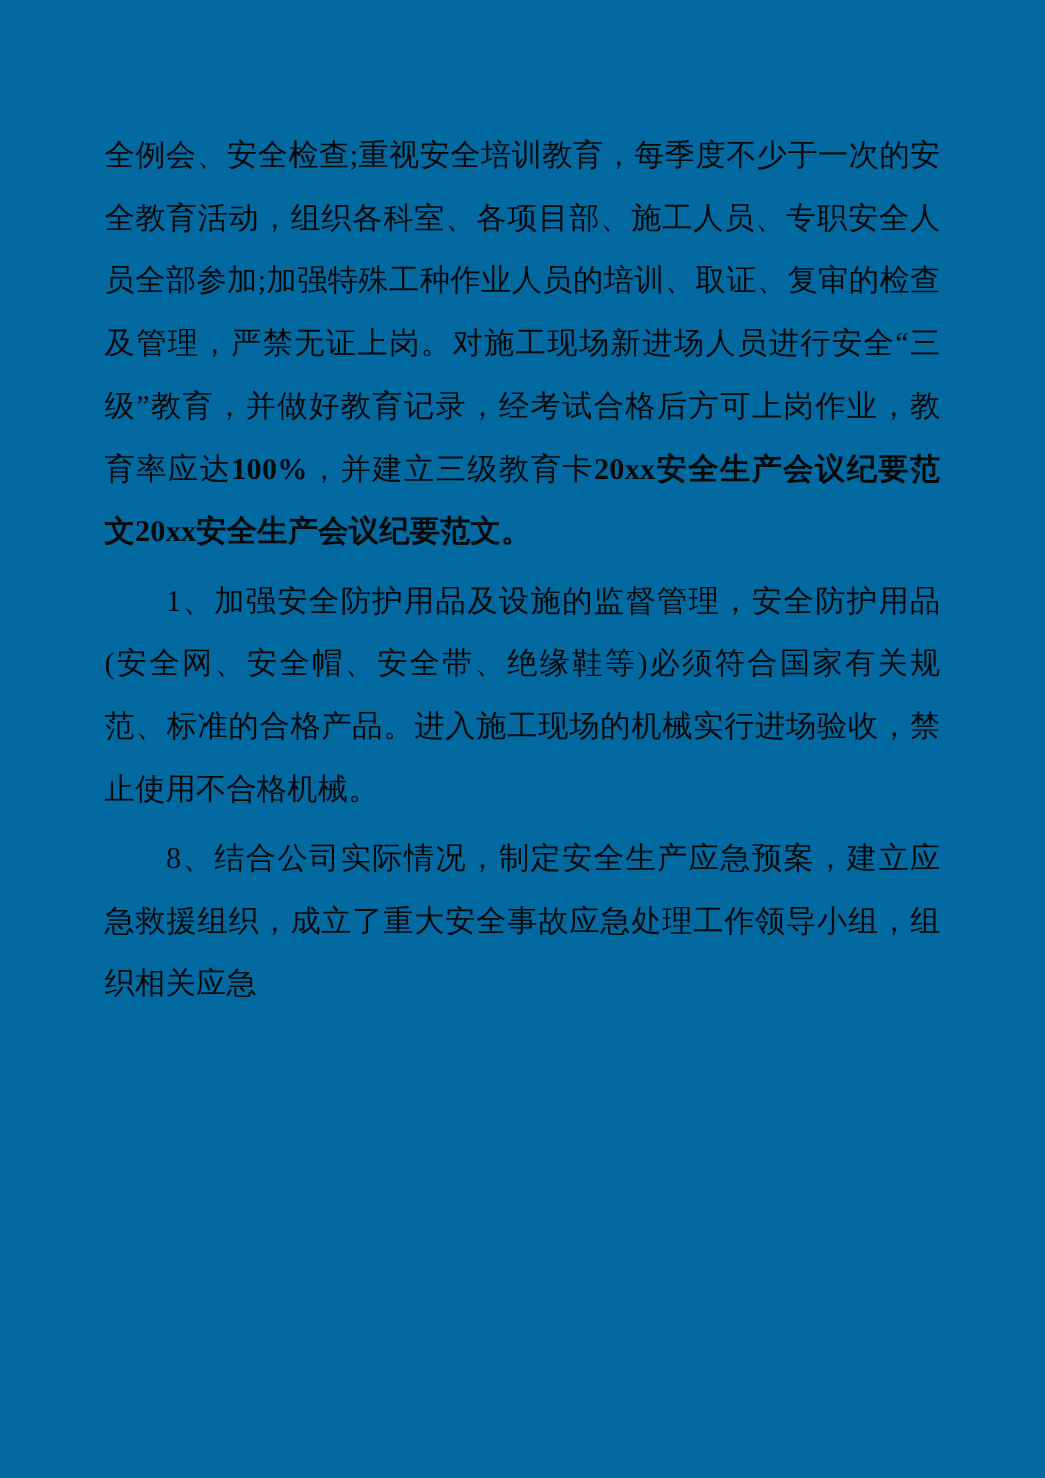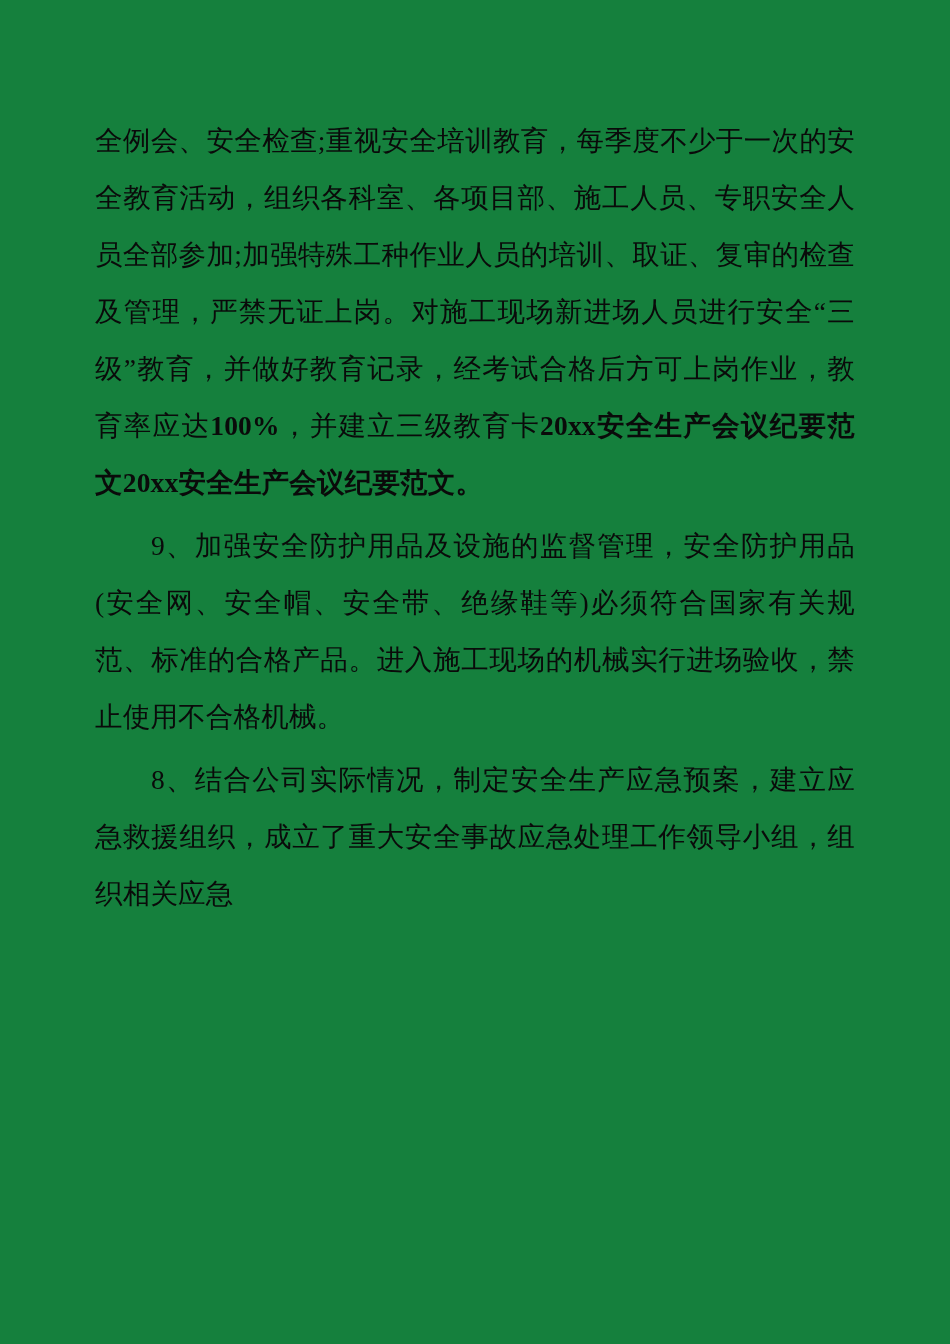--- a/index.html
+++ b/index.html
@@ -12,21 +12,21 @@
     height: 1344px;
     font-family: "Liberation Serif", "DejaVu Serif", serif;
     color: #000000;
     overflow: hidden;
   }
   .page {
     width: 950px;
     height: 1344px;
     box-sizing: border-box;
     padding: 112px 95px 60px 95px;
-    background: #15803d;
+    background: #0369a1;
     position: relative;
   }
   .doc-body {
     font-size: 27.5px;
     line-height: 57px;
     text-align: justify;
     text-justify: inter-ideograph;
     letter-spacing: 0.2px;
     color: #0a0a0a;
   }
@@ -43,16 +43,16 @@
   .bold {
     font-weight: bold;
   }
 </style>
 </head>
 <body>
 
 <div class="page">
   <div class="doc-body" id="doc-body">
       <p class="para"><span>全例会、安全检查;重视安全培训教育，每季度不少于一次的安全教育活动，组织各科室、各项目部、施工人员、专职安全人员全部参加;加强特殊工种作业人员的培训、取证、复审的检查及管理，严禁无证上岗。对施工现场新进场人员进行安全“三级”教育，并做好教育记录，经考试合格后方可上岗作业，教育率应达</span><span class="bold">100%</span><span>，并建立三级教育卡</span><span class="bold">20xx</span><span class="bold">安全生产会议纪要范文</span><span class="bold">20xx</span><span class="bold">安全生产会议纪要范文。</span></p>
-      <p class="para indent"><span>9、加强安全防护用品及设施的监督管理，安全防护用品(安全网、安全帽、安全带、绝缘鞋等)必须符合国家有关规范、标准的合格产品。进入施工现场的机械实行进场验收，禁止使用不合格机械。</span></p>
+      <p class="para indent"><span>1、加强安全防护用品及设施的监督管理，安全防护用品(安全网、安全帽、安全带、绝缘鞋等)必须符合国家有关规范、标准的合格产品。进入施工现场的机械实行进场验收，禁止使用不合格机械。</span></p>
       <p class="para indent"><span>8、结合公司实际情况，制定安全生产应急预案，建立应急救援组织，成立了重大安全事故应急处理工作领导小组，组织相关应急</span></p>
     </div>
 </div>
 
 </body></html>

